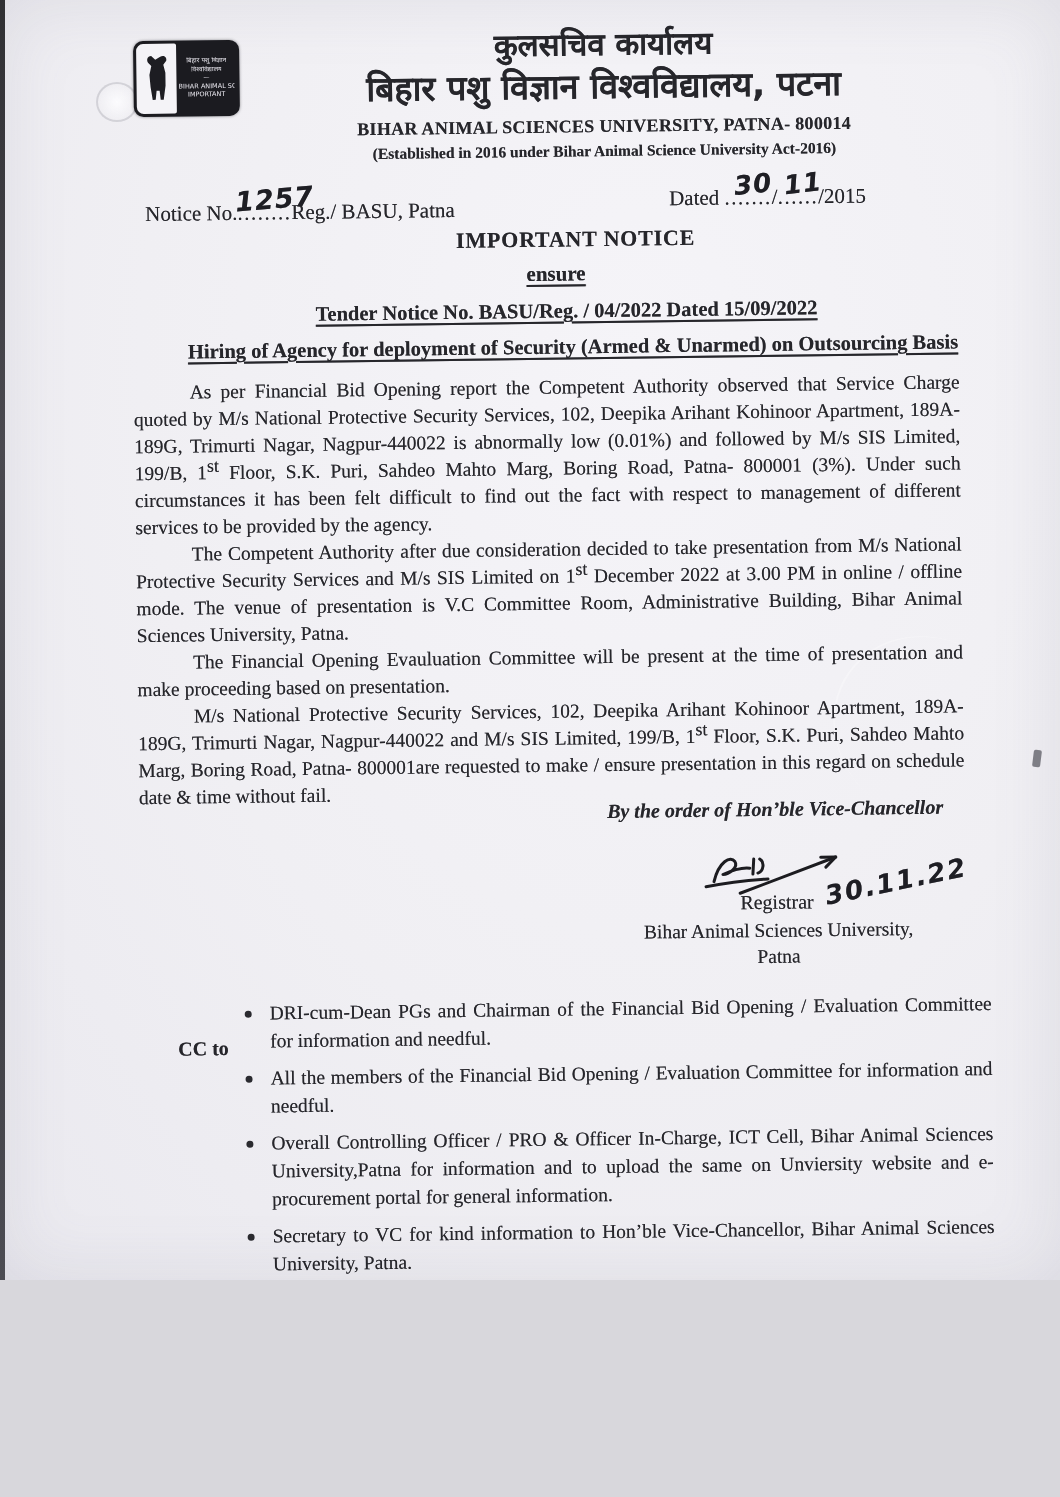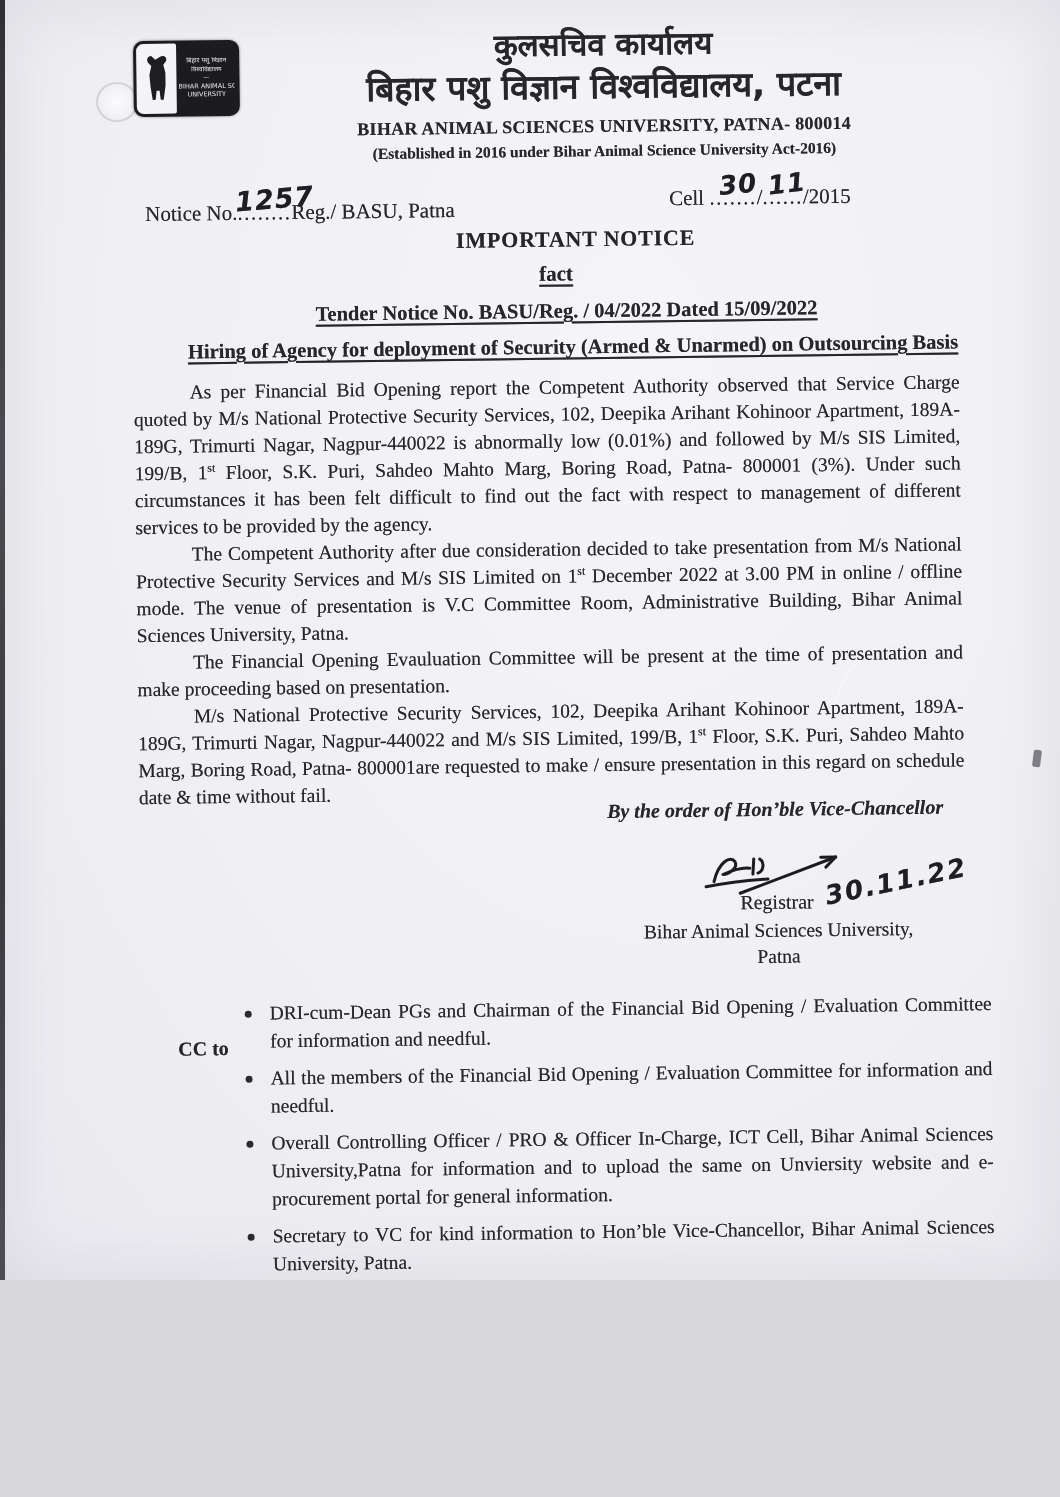--- a/index.html
+++ b/index.html
@@ -51,21 +51,21 @@
   .center-line{position:absolute;left:0;width:100%;text-align:center;font-weight:bold;}
   .t-important{top:227px;font-size:22px;letter-spacing:.8px;padding-left:50px;}
   .t-under{top:262px;font-size:21px;padding-left:30px;}
   .t-tender{top:300px;font-size:20.5px;padding-left:40px;}
   .t-hiring{top:336px;font-size:20.5px;padding-left:46px;}
   .uline{text-decoration:underline;text-decoration-thickness:2px;text-underline-offset:4px;}
 
   
   .body{position:absolute;left:136px;top:374px;width:826px;}
   .body p{margin:0;font-size:19.5px;line-height:27px;text-align:justify;text-indent:56px;}
-  .body p sup{font-size:12px;line-height:0;}
+  .body p sup{font-size:18px;line-height:0;}
 
   .by-order{position:absolute;left:598px;top:801px;width:348px;text-align:center;
       font-weight:bold;font-style:italic;font-size:20px;}
 
   
   .sig-svg{position:absolute;left:694px;top:850px;}
   .hw-date{position:absolute;left:820px;top:871px;font-size:26px;transform:rotate(-11deg);letter-spacing:2px;}
   .sig-registrar{position:absolute;left:736px;top:894px;font-size:20px;text-align:center;}
   .sig-org{position:absolute;left:628px;top:921px;width:292px;text-align:center;font-size:19.5px;line-height:26px;}
 
@@ -92,42 +92,42 @@
       <div class="logo-left">
         <svg width="26" height="52" viewBox="0 0 26 52">
           <path d="M8 3 C4 3 3 7 5 10 L8 13 L6 22 L7 34 L9 47 L12 47 L13 38 L16 38 L17 47 L20 47 L22 33 L22 20 L20 12 L23 8 C24 4 20 2 17 4 L12 7 Z" fill="#1d1d22"></path>
         </svg>
       </div>
       <div class="logo-right">
           <div class="logo-line">बिहार पशु विज्ञान</div>
           <div class="logo-line">विश्वविद्यालय</div>
           <div class="logo-line">—</div>
           <div class="logo-line">BIHAR ANIMAL SCIENCES</div>
-          <div class="logo-line">UNIVERSITY</div>
+          <div class="logo-line">IMPORTANT</div>
         </div>
     </div>
 
     <div class="header-text">
       <div class="hindi1">कुलसचिव कार्यालय</div>
       <div class="hindi2">बिहार पशु विज्ञान विश्वविद्यालय, पटना</div>
       <div class="eng">BIHAR ANIMAL SCIENCES UNIVERSITY, PATNA- 800014</div>
       <div class="est">(Established in 2016 under Bihar Animal Science University Act-2016)</div>
     </div>
 
     <div class="notice-no">
       <span>Notice No.</span><span class="dotgrp"><span>........</span><span class="handwriting hw-notice">1257</span></span><span>Reg./ BASU, Patna</span>
     </div>
 
     <div class="dated">
-      <span>Cell</span>
+      <span>Dated</span>
       <span class="dotgrp"><span>.......</span><span class="handwriting hw-over hw-day">30</span></span><span>/</span><span class="dotgrp"><span>......</span><span class="handwriting hw-over hw-month">11</span></span><span>/2015</span>
     </div>
 
     <div class="center-line t-important">IMPORTANT NOTICE</div>
-    <div class="center-line t-under"><span class="uline">fact</span></div>
+    <div class="center-line t-under"><span class="uline">ensure</span></div>
     <div class="center-line t-tender"><span class="uline">Tender Notice No. BASU/Reg. / 04/2022  Dated 15/09/2022</span></div>
     <div class="center-line t-hiring"><span class="uline">Hiring of Agency for deployment of Security (Armed &amp; Unarmed) on Outsourcing Basis</span></div>
 
     <div class="body">
         <p>As per Financial Bid Opening report the Competent Authority observed that Service Charge quoted by M/s National Protective Security Services, 102, Deepika Arihant Kohinoor Apartment, 189A-189G, Trimurti Nagar, Nagpur-440022 is abnormally low (0.01%) and followed by M/s SIS Limited, 199/B, 1<sup>st</sup> Floor, S.K. Puri, Sahdeo Mahto Marg, Boring Road, Patna- 800001 (3%). Under such circumstances it has been felt difficult to find out the fact with respect to management of different services to be provided by the agency.</p>
         <p>The Competent Authority after due consideration decided to take presentation from M/s National Protective Security Services and M/s SIS Limited on 1<sup>st</sup> December 2022 at 3.00 PM in online / offline mode. The venue of presentation is V.C Committee Room, Administrative Building, Bihar Animal Sciences University, Patna.</p>
         <p>The Financial Opening Evauluation Committee will be present at the time of presentation and make proceeding based on presentation.</p>
         <p>M/s National Protective Security Services, 102, Deepika Arihant Kohinoor Apartment, 189A-189G, Trimurti Nagar, Nagpur-440022 and M/s SIS Limited, 199/B, 1<sup>st</sup> Floor, S.K. Puri, Sahdeo Mahto Marg, Boring Road, Patna- 800001are requested to make / ensure presentation in this regard on schedule date &amp; time without fail.</p>
       </div>
 

